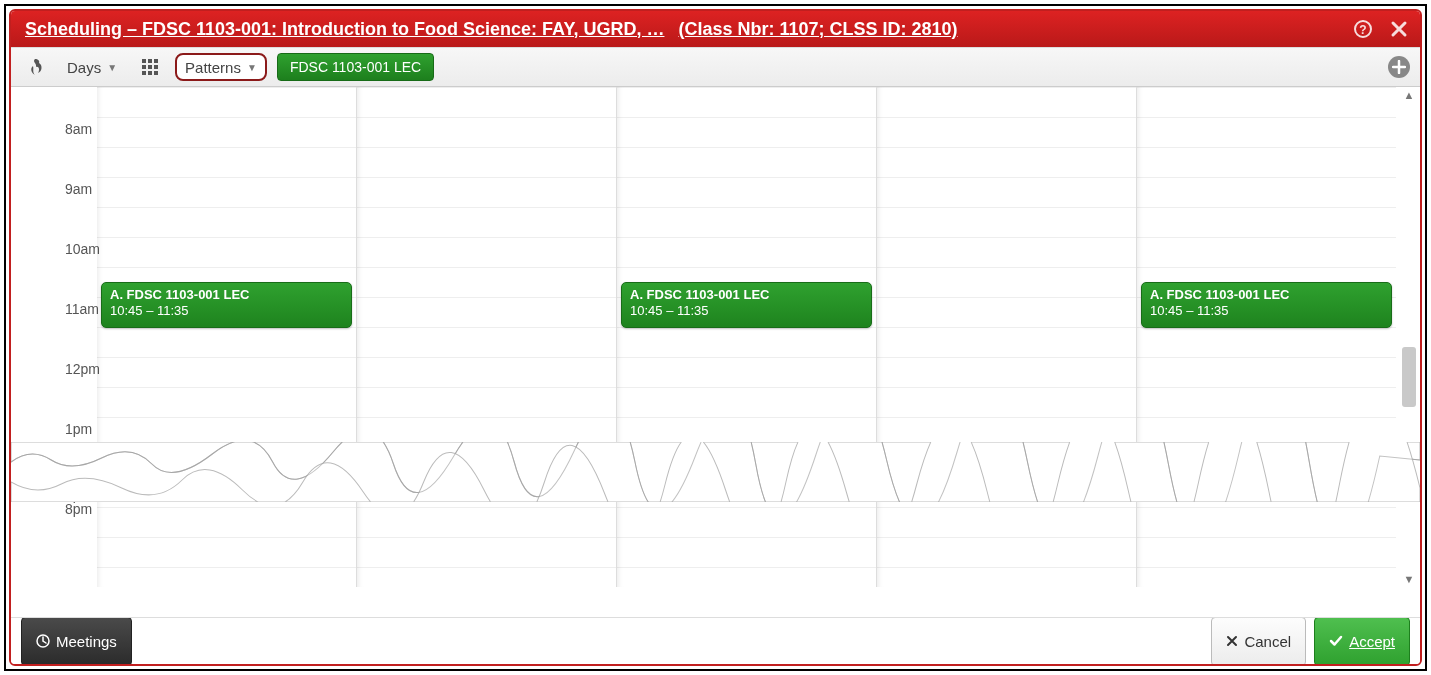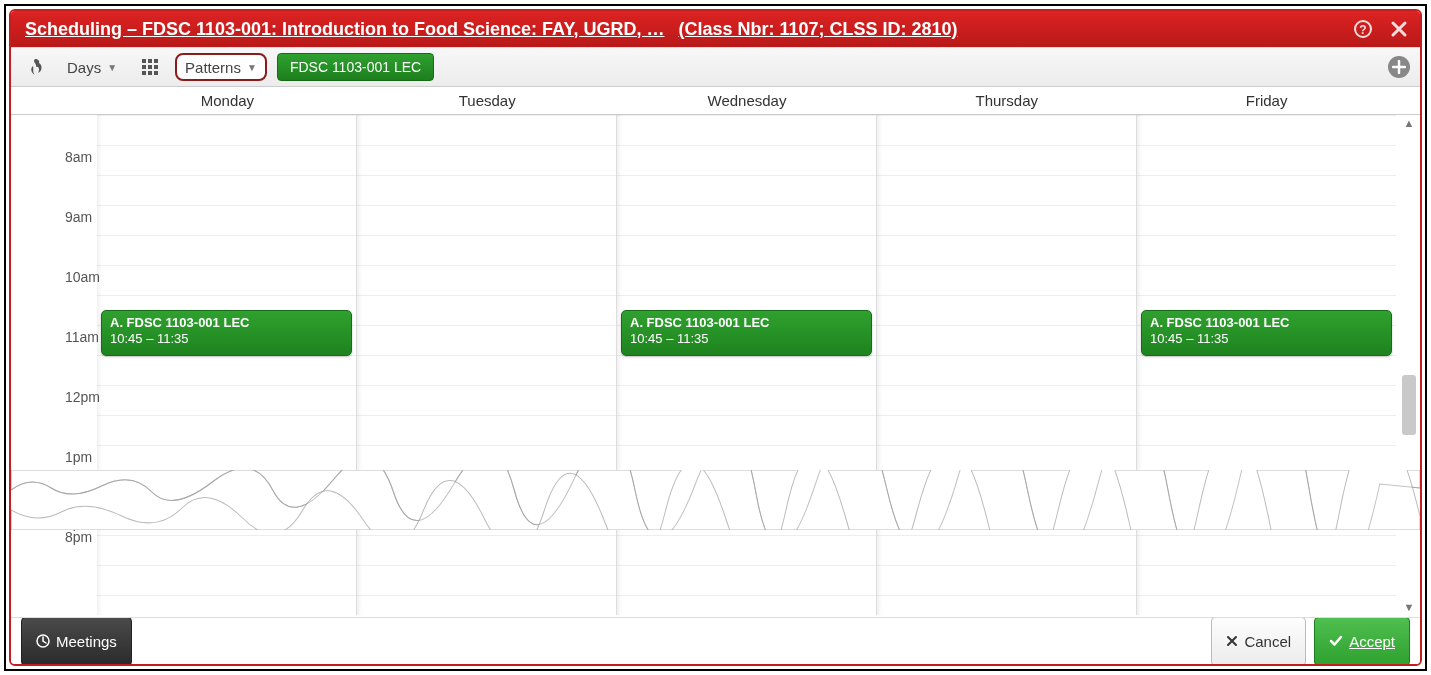--- a/index.html
+++ b/index.html
@@ -223,27 +223,20 @@
       </div>
       <span class="spacer"></span>
       <div class="add-icon">
         <svg width="14" height="14" viewBox="0 0 14 14">
             <path d="M7 1 V13 M1 7 H13" stroke="#fff" stroke-width="2.5" stroke-linecap="round"></path>
           </svg>
       </div>
     </div>
 
     <div class="grid-wrap">
-      <div class="day-header">
-        <div class="day">Monday</div>
-        <div class="day">Tuesday</div>
-        <div class="day">Wednesday</div>
-        <div class="day">Thursday</div>
-        <div class="day">Friday</div>
-      </div>
 
       <div class="calendar-body">
         <div class="time-col" style="top:0">
           <div class="slot" style="height:30px"></div>
           <div class="slot">8am</div>
           <div class="slot">9am</div>
           <div class="slot">10am</div>
           <div class="slot">11am</div>
           <div class="slot">12pm</div>
           <div class="slot">1pm</div>

